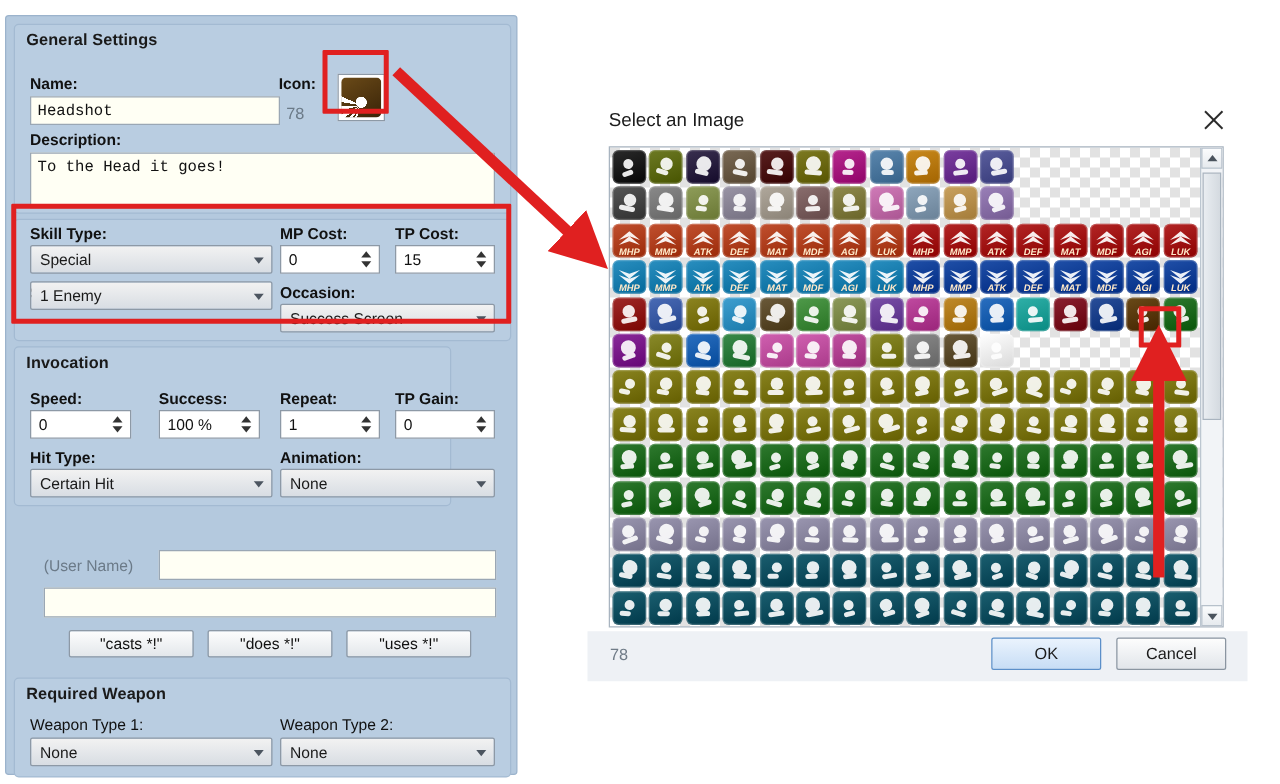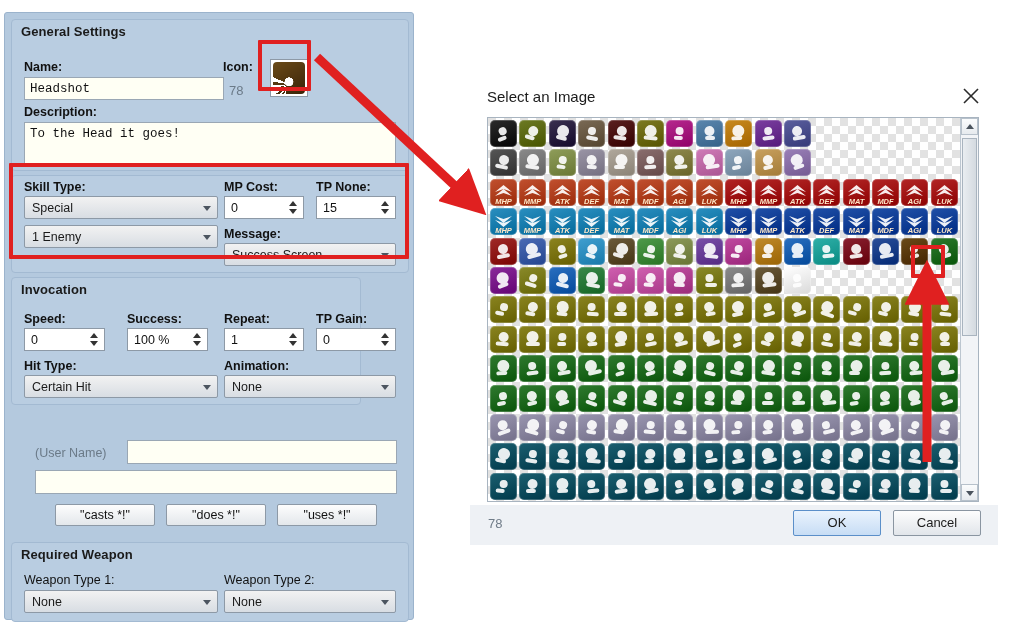--- a/index.html
+++ b/index.html
@@ -242,34 +242,34 @@
       <span class="arrow"></span>
     </div>
 
     <div class="lbl" style="left:219px; top:167px;">MP Cost:</div>
     <div class="spin" style="left:219px; top:183px; width:80px; height:23px;">
       <span>0</span>
       <span class="up"></span>
       <span class="dn"></span>
     </div>
 
-    <div class="lbl" style="left:311px; top:167px;">TP None:</div>
+    <div class="lbl" style="left:311px; top:167px;">TP Cost:</div>
     <div class="spin" style="left:311px; top:183px; width:80px; height:23px;">
       <span>15</span>
       <span class="up"></span>
       <span class="dn"></span>
     </div>
 
     <div class="lbl" style="left:19px; top:214px;">Scope:</div>
     <div class="combo" style="left:19px; top:212px; width:194px; height:23px;">
       <span>1 Enemy</span>
       <span class="arrow"></span>
     </div>
 
-    <div class="lbl" style="left:219px; top:214px;">Message:</div>
+    <div class="lbl" style="left:219px; top:214px;">Occasion:</div>
     <div class="combo" style="left:219px; top:230px; width:172px; height:23px;">
       <span>Success Screen</span>
       <span class="arrow"></span>
     </div>
 
     <div class="group" style="left:6px; top:264px; width:350px; height:128px;">
       <div class="group-title">Invocation</div>
     </div>
 
     <div class="lbl" style="left:19px; top:299px;">Speed:</div>

